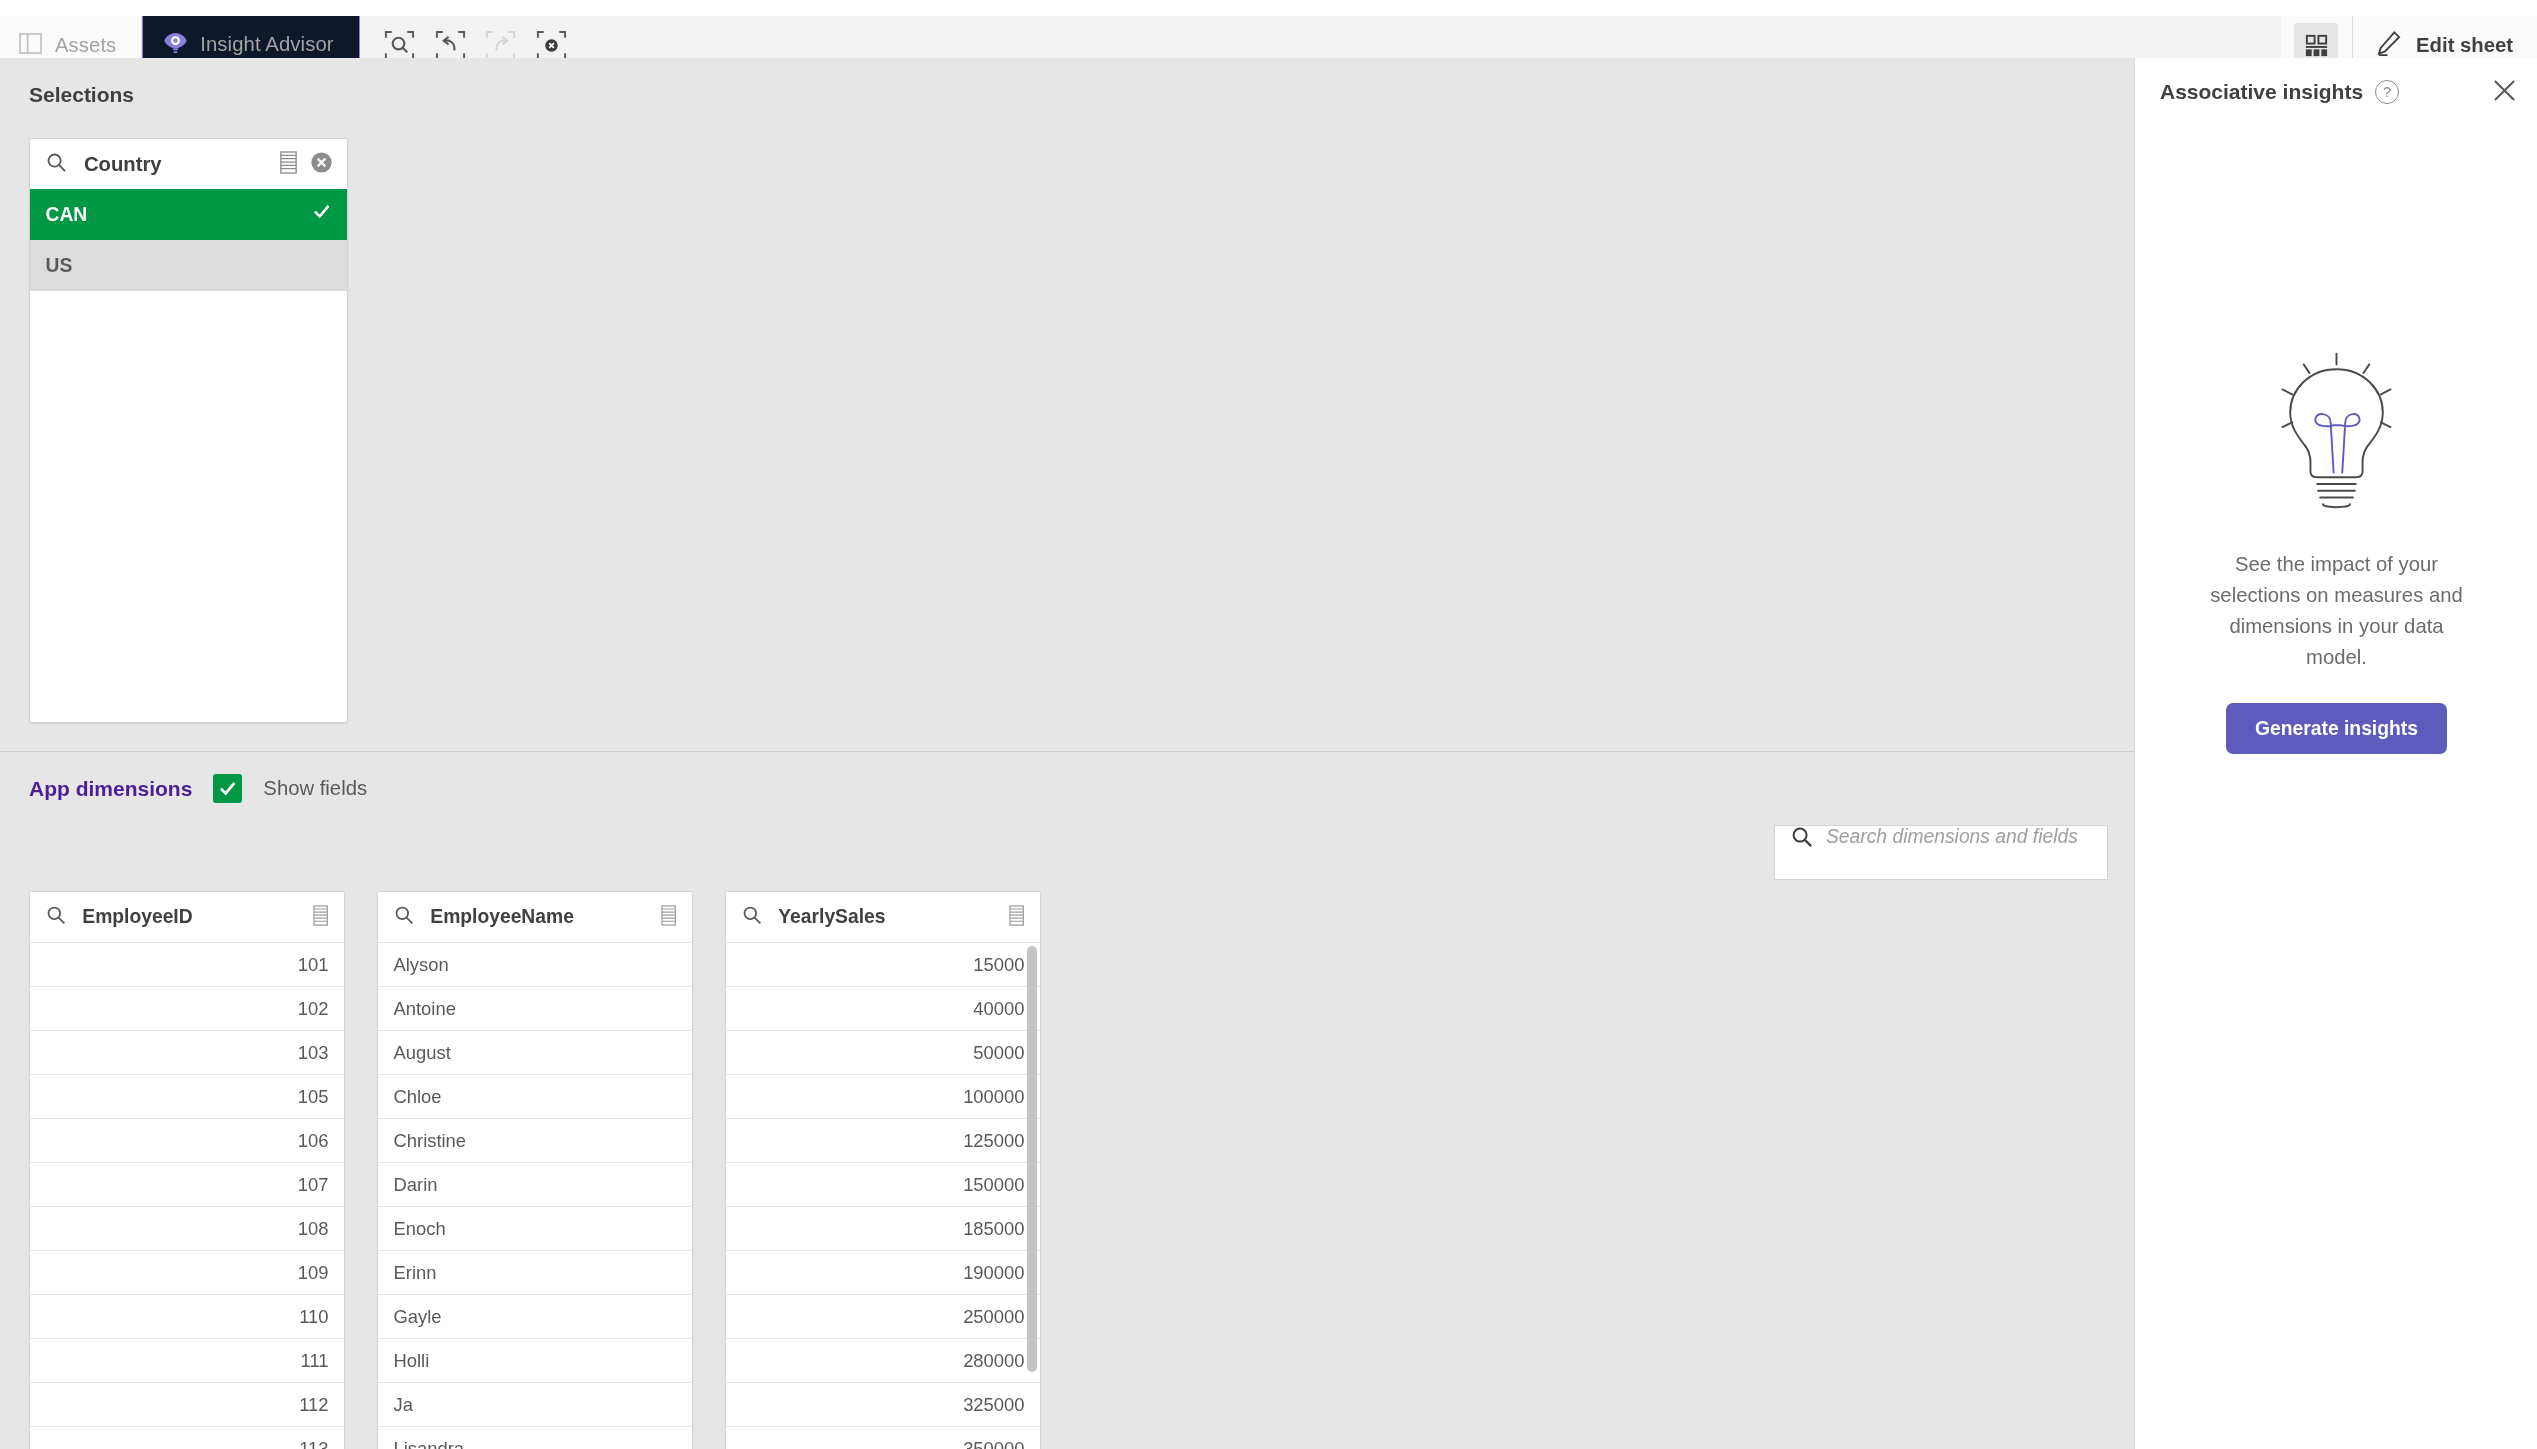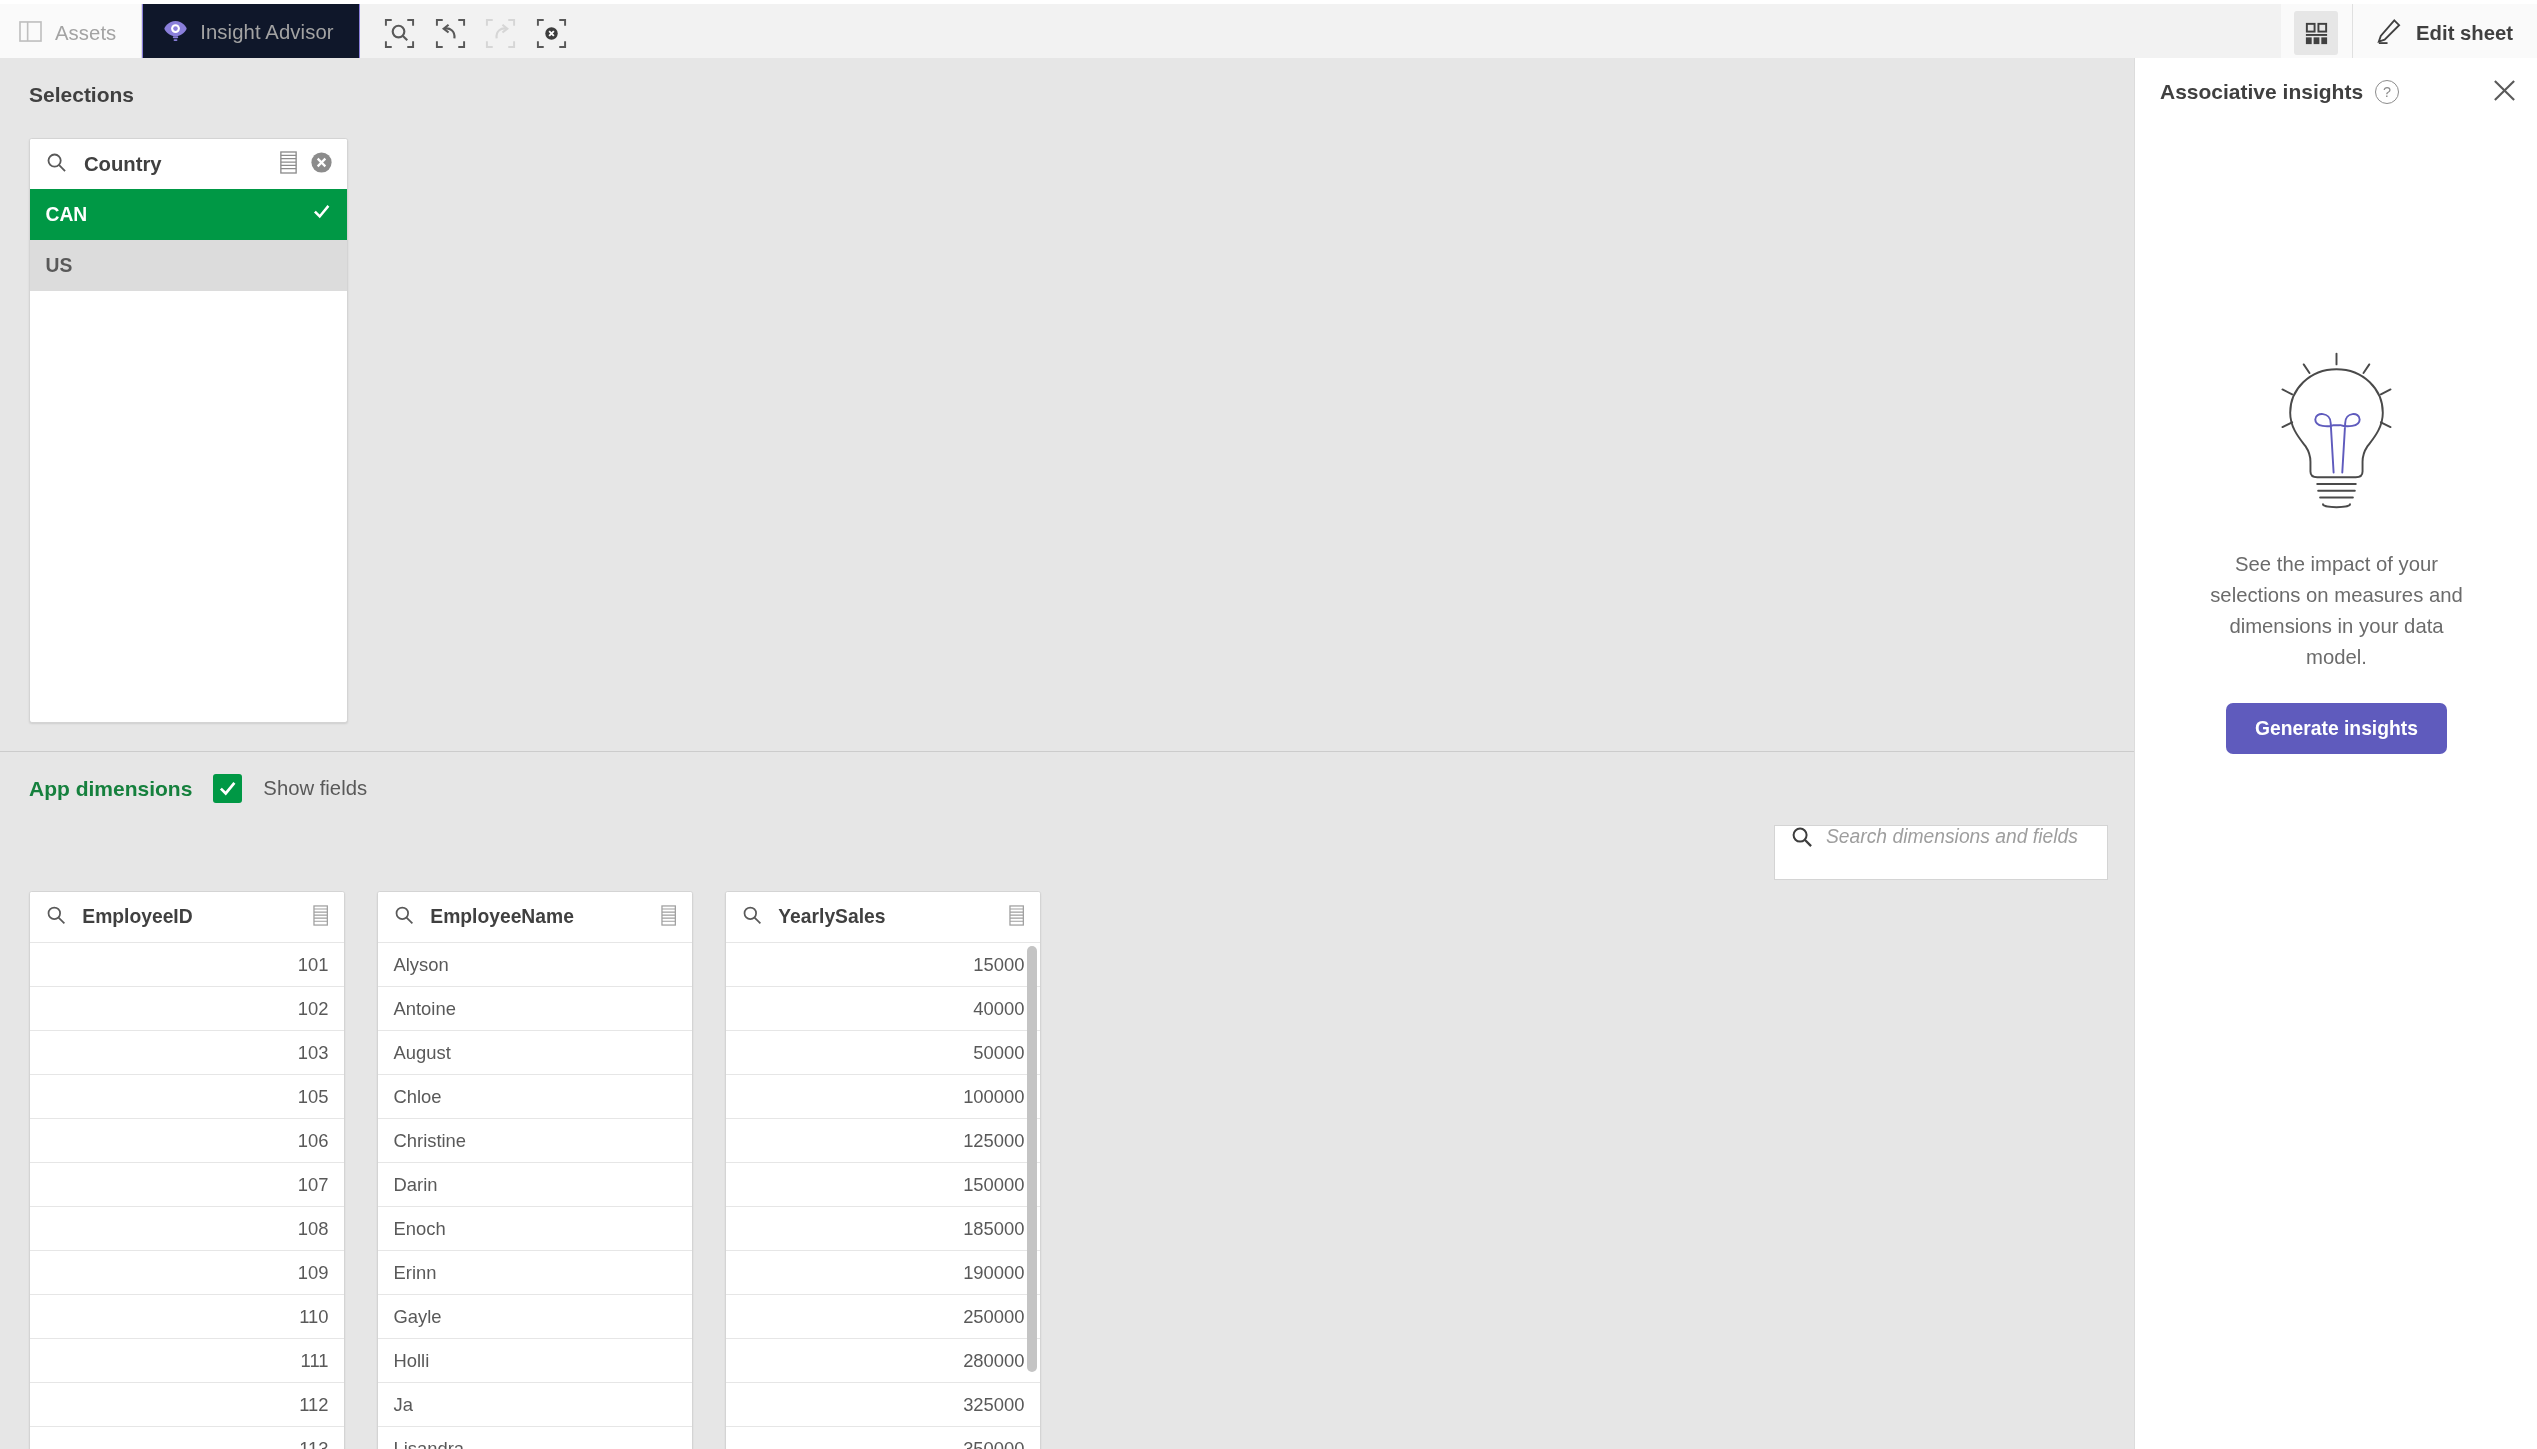--- a/index.html
+++ b/index.html
@@ -5,21 +5,21 @@
   * { box-sizing: border-box; margin: 0; padding: 0; }
   html, body {
     width: 2538px; height: 1450px;
     font-family: "Liberation Sans", sans-serif;
     background: #ffffff;
     overflow: hidden;
   }
 
   
   .toolbar {
-    position: absolute; top: 4px; left: 0;
+    position: absolute; top: 16px; left: 0;
     width: 2538px; height: 58px;
     background: #fafafa;
     border-bottom: 1px solid #d9d9d9;
     display: flex; align-items: stretch;
   }
   .tb-tab {
     display: flex; align-items: center; gap: 12.6px;
     padding: 0 25px 0 19.3px;
     height: 58px;
     background: #fafafa;
@@ -103,21 +103,21 @@
 
   
   .dims-area {
     position: absolute; top: 695px; left: 0; width: 2134px; height: 696px;
     background: #e6e6e6;
   }
   .dims-head {
     position: absolute; top: 21px; left: 29px;
     display: flex; align-items: center; gap: 21px;
   }
-  .dims-title { font-size: 21px; font-weight: 700; color: #15803d; }
+  .dims-title { font-size: 21px; font-weight: 700; color: #4c1d95; }
   .chk {
     width: 29px; height: 29px; background: #009845; border-radius: 2.9px;
     display: flex; align-items: center; justify-content: center; cursor: pointer;
   }
   .chk-label { font-size: 20.3px; color: #595959; cursor: pointer; }
 
   .dims-search {
     position: absolute; top: 767px; left: 1774px;
     width: 334px; height: 55px;
     background: #ffffff; border: 1px solid #d4d4d4;

